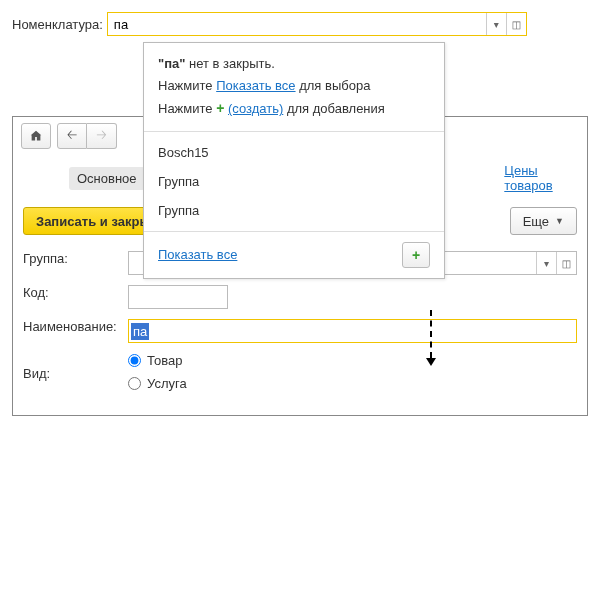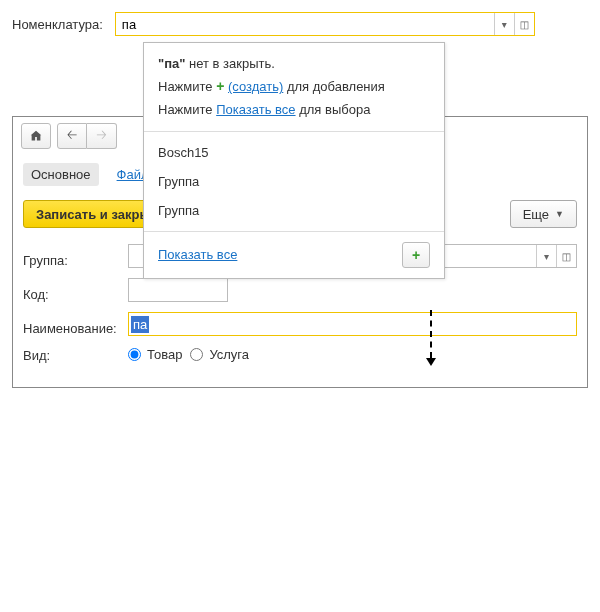--- a/index.html
+++ b/index.html
@@ -6,21 +6,21 @@
   body {
     margin: 0;
     padding: 12px;
     font-family: Arial, sans-serif;
     font-size: 13px;
     color: #333;
     background: #fff;
     width: 600px;
   }
   .top-section { position: relative; }
-  .field-row { display: flex; align-items: center; gap: 12px; }
+  .field-row { display: flex; align-items: center; gap: 4px; }
   .field-label { white-space: nowrap; }
   .input-combo {
     display: flex;
     border: 1px solid #f0c300;
     background: #fff;
     height: 24px;
     width: 420px;
   }
   .input-combo input {
     border: none;
@@ -136,21 +136,21 @@
     font-size: 17px;
     margin-left: 30px;
   }
   .fw-tabs {
     display: flex;
     gap: 18px;
     padding: 8px 10px 10px;
     font-size: 13px;
     align-items: center;
   }
-  .fw-tab { color: #1a73c7; text-decoration: underline; cursor: pointer; }
+  .fw-tab { color: #1a73c7; text-decoration: underline; cursor: pointer; margin-left: 46px; }
   .fw-tab.active {
     background: #e8e8e8;
     color: #333;
     text-decoration: none;
     padding: 4px 8px;
     border-radius: 3px;
   }
   .fw-actions {
     display: flex;
     gap: 8px;
@@ -172,21 +172,21 @@
   .btn-primary {
     background: linear-gradient(#ffe243,#f7cf00);
     border-color: #c7a900;
     font-weight: bold;
   }
   .btn .caret { font-size: 9px; color: #555; margin-left: 2px; }
   .spacer { flex: 1; }
   .fw-fields { padding: 4px 10px 14px; }
   .ff-row {
     display: flex;
-    align-items: flex-end;
+    align-items: flex-start;
     margin-bottom: 10px;
   }
   .ff-label {
     width: 105px;
   }
   .ff-control { flex: 1; display:flex; align-items:center; }
   .text-input {
     border: 1px solid #bbb;
     height: 24px;
     padding: 2px 6px;
@@ -208,21 +208,21 @@
     flex: 1;
     align-items: center;
     padding: 0 2px;
   }
   .highlight-input .sel {
     background: #3a76d1;
     color: #fff;
     padding: 1px 2px;
     font-size: 13px;
   }
-  .radio-group { display:flex; flex-direction:row; gap:8px; }
+  .radio-group { display:flex; flex-direction:column; gap:8px; }
   .radio-item { display:flex; align-items:center; gap:6px; }
   input[type=radio]{ margin:0; }
 </style>
 </head>
 <body>
 
 <div class="top-section">
   <div class="field-row">
     <span class="field-label">Номенклатура:</span>
     <div class="input-combo">
@@ -231,24 +231,24 @@
       <div class="combo-btn">◫</div>
     </div>
   </div>
 
   <div class="dropdown">
     <div class="dropdown-head">
       <div>
         <span class="quoted">"па"</span><span> нет в закрыть.</span>
       </div>
       <div>
+        <span>Нажмите </span><span class="link">Показать все</span><span> для выбора</span>
+      </div>
+      <div>
         <span>Нажмите </span><span class="plus">+</span> <span class="link">(создать)</span><span> для добавления</span>
-      </div>
-      <div>
-        <span>Нажмите </span><span class="link">Показать все</span><span> для выбора</span>
       </div>
     </div>
     <div class="dropdown-list">
       <div class="dropdown-item">Bosch15</div>
       <div class="dropdown-item">Группа</div>
       <div class="dropdown-item">Группа</div>
     </div>
     <div class="dropdown-foot">
       <span class="link">Показать все</span>
       <div class="plus-btn">+</div>

